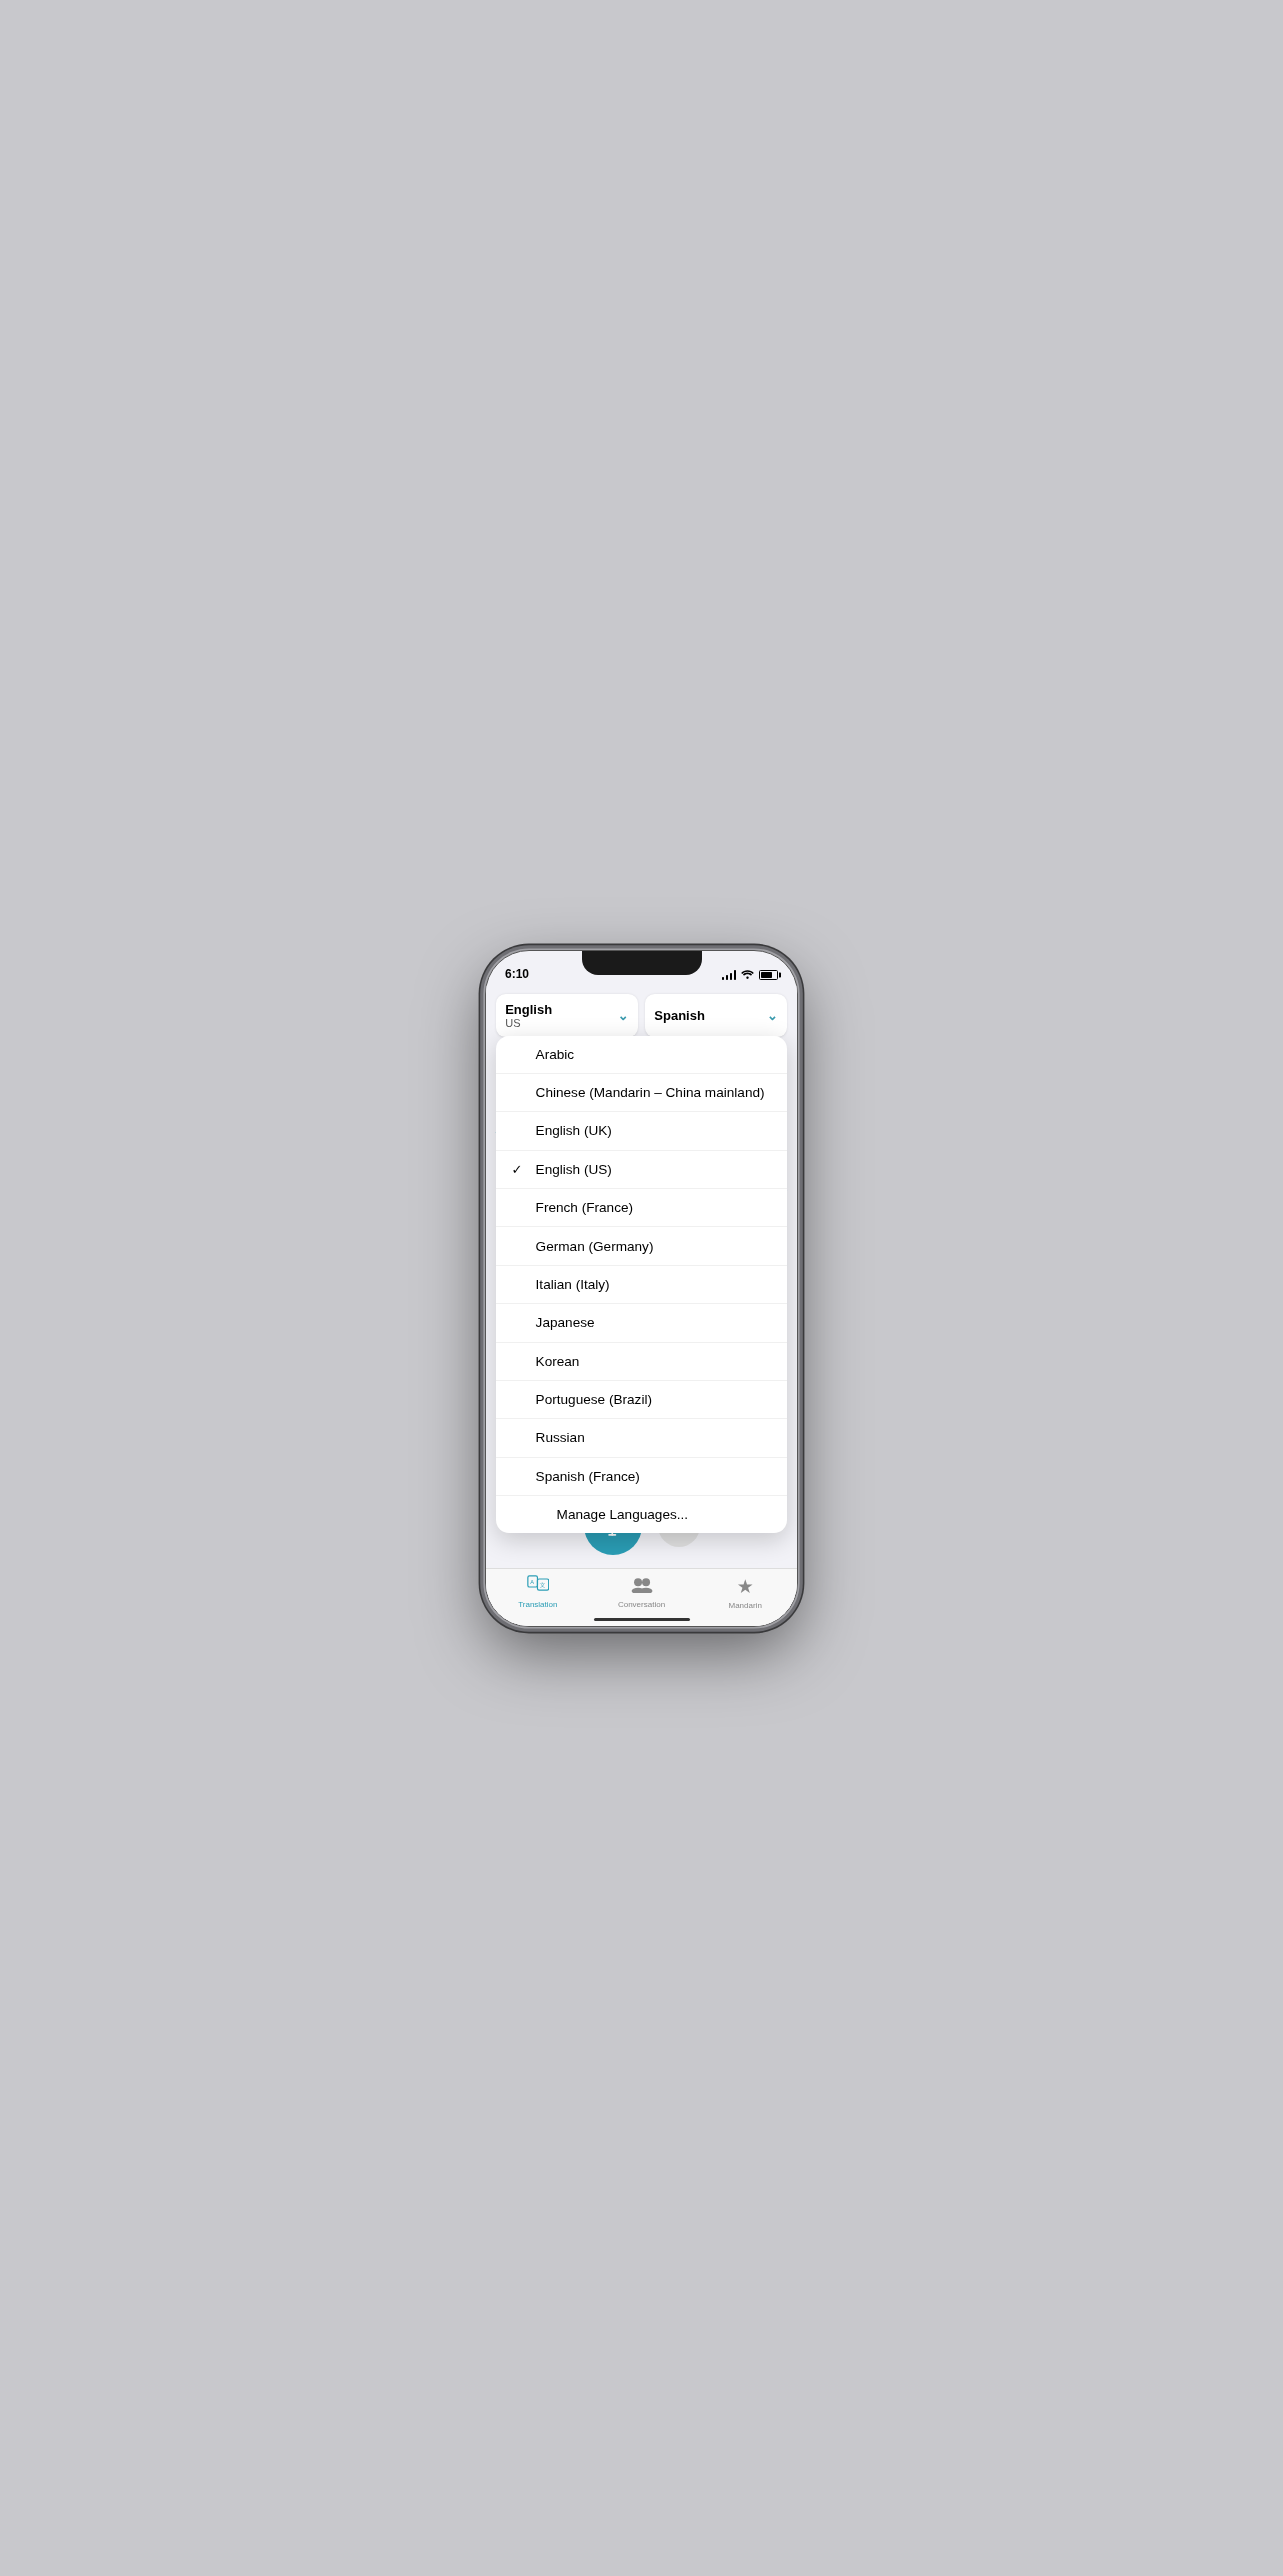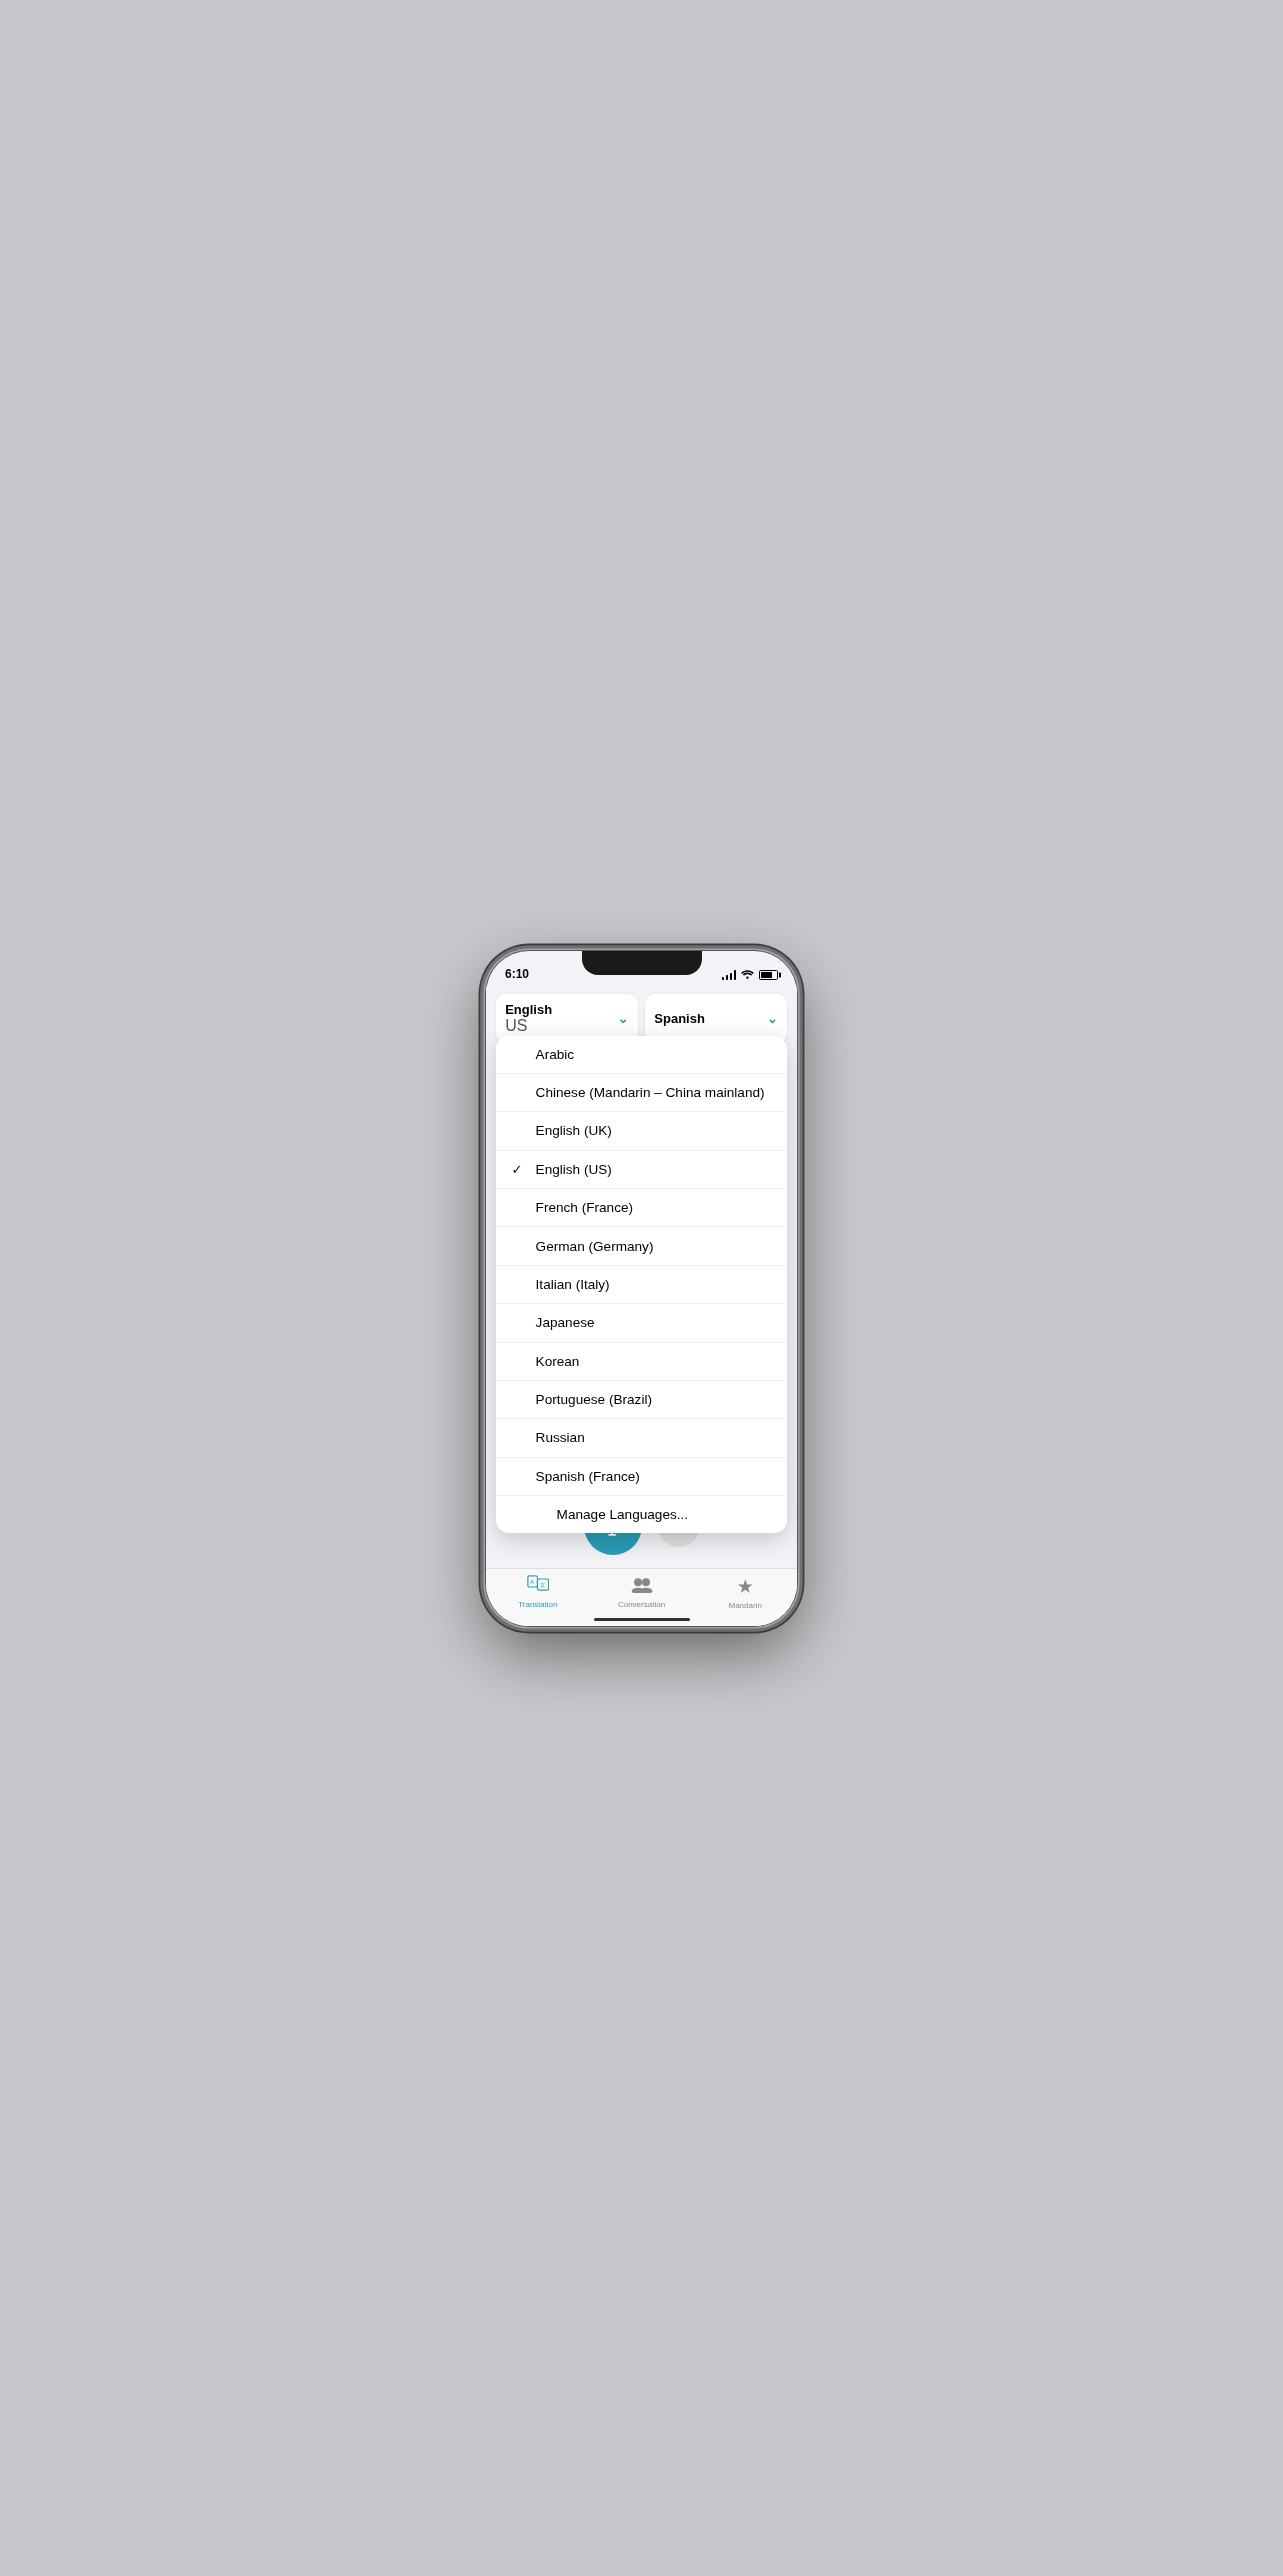--- a/index.html
+++ b/index.html
@@ -152,21 +152,21 @@
       flex-direction: column;
     }
 
     .lang-name {
       font-size: 13px;
       font-weight: 600;
       color: #000;
     }
 
     .lang-sub {
-      font-size: 16px;
+      font-size: 11px;
       color: #555;
     }
 
     .chevron-icon {
       color: #3a9aad;
       font-size: 13px;
       font-weight: 700;
     }
 
     

